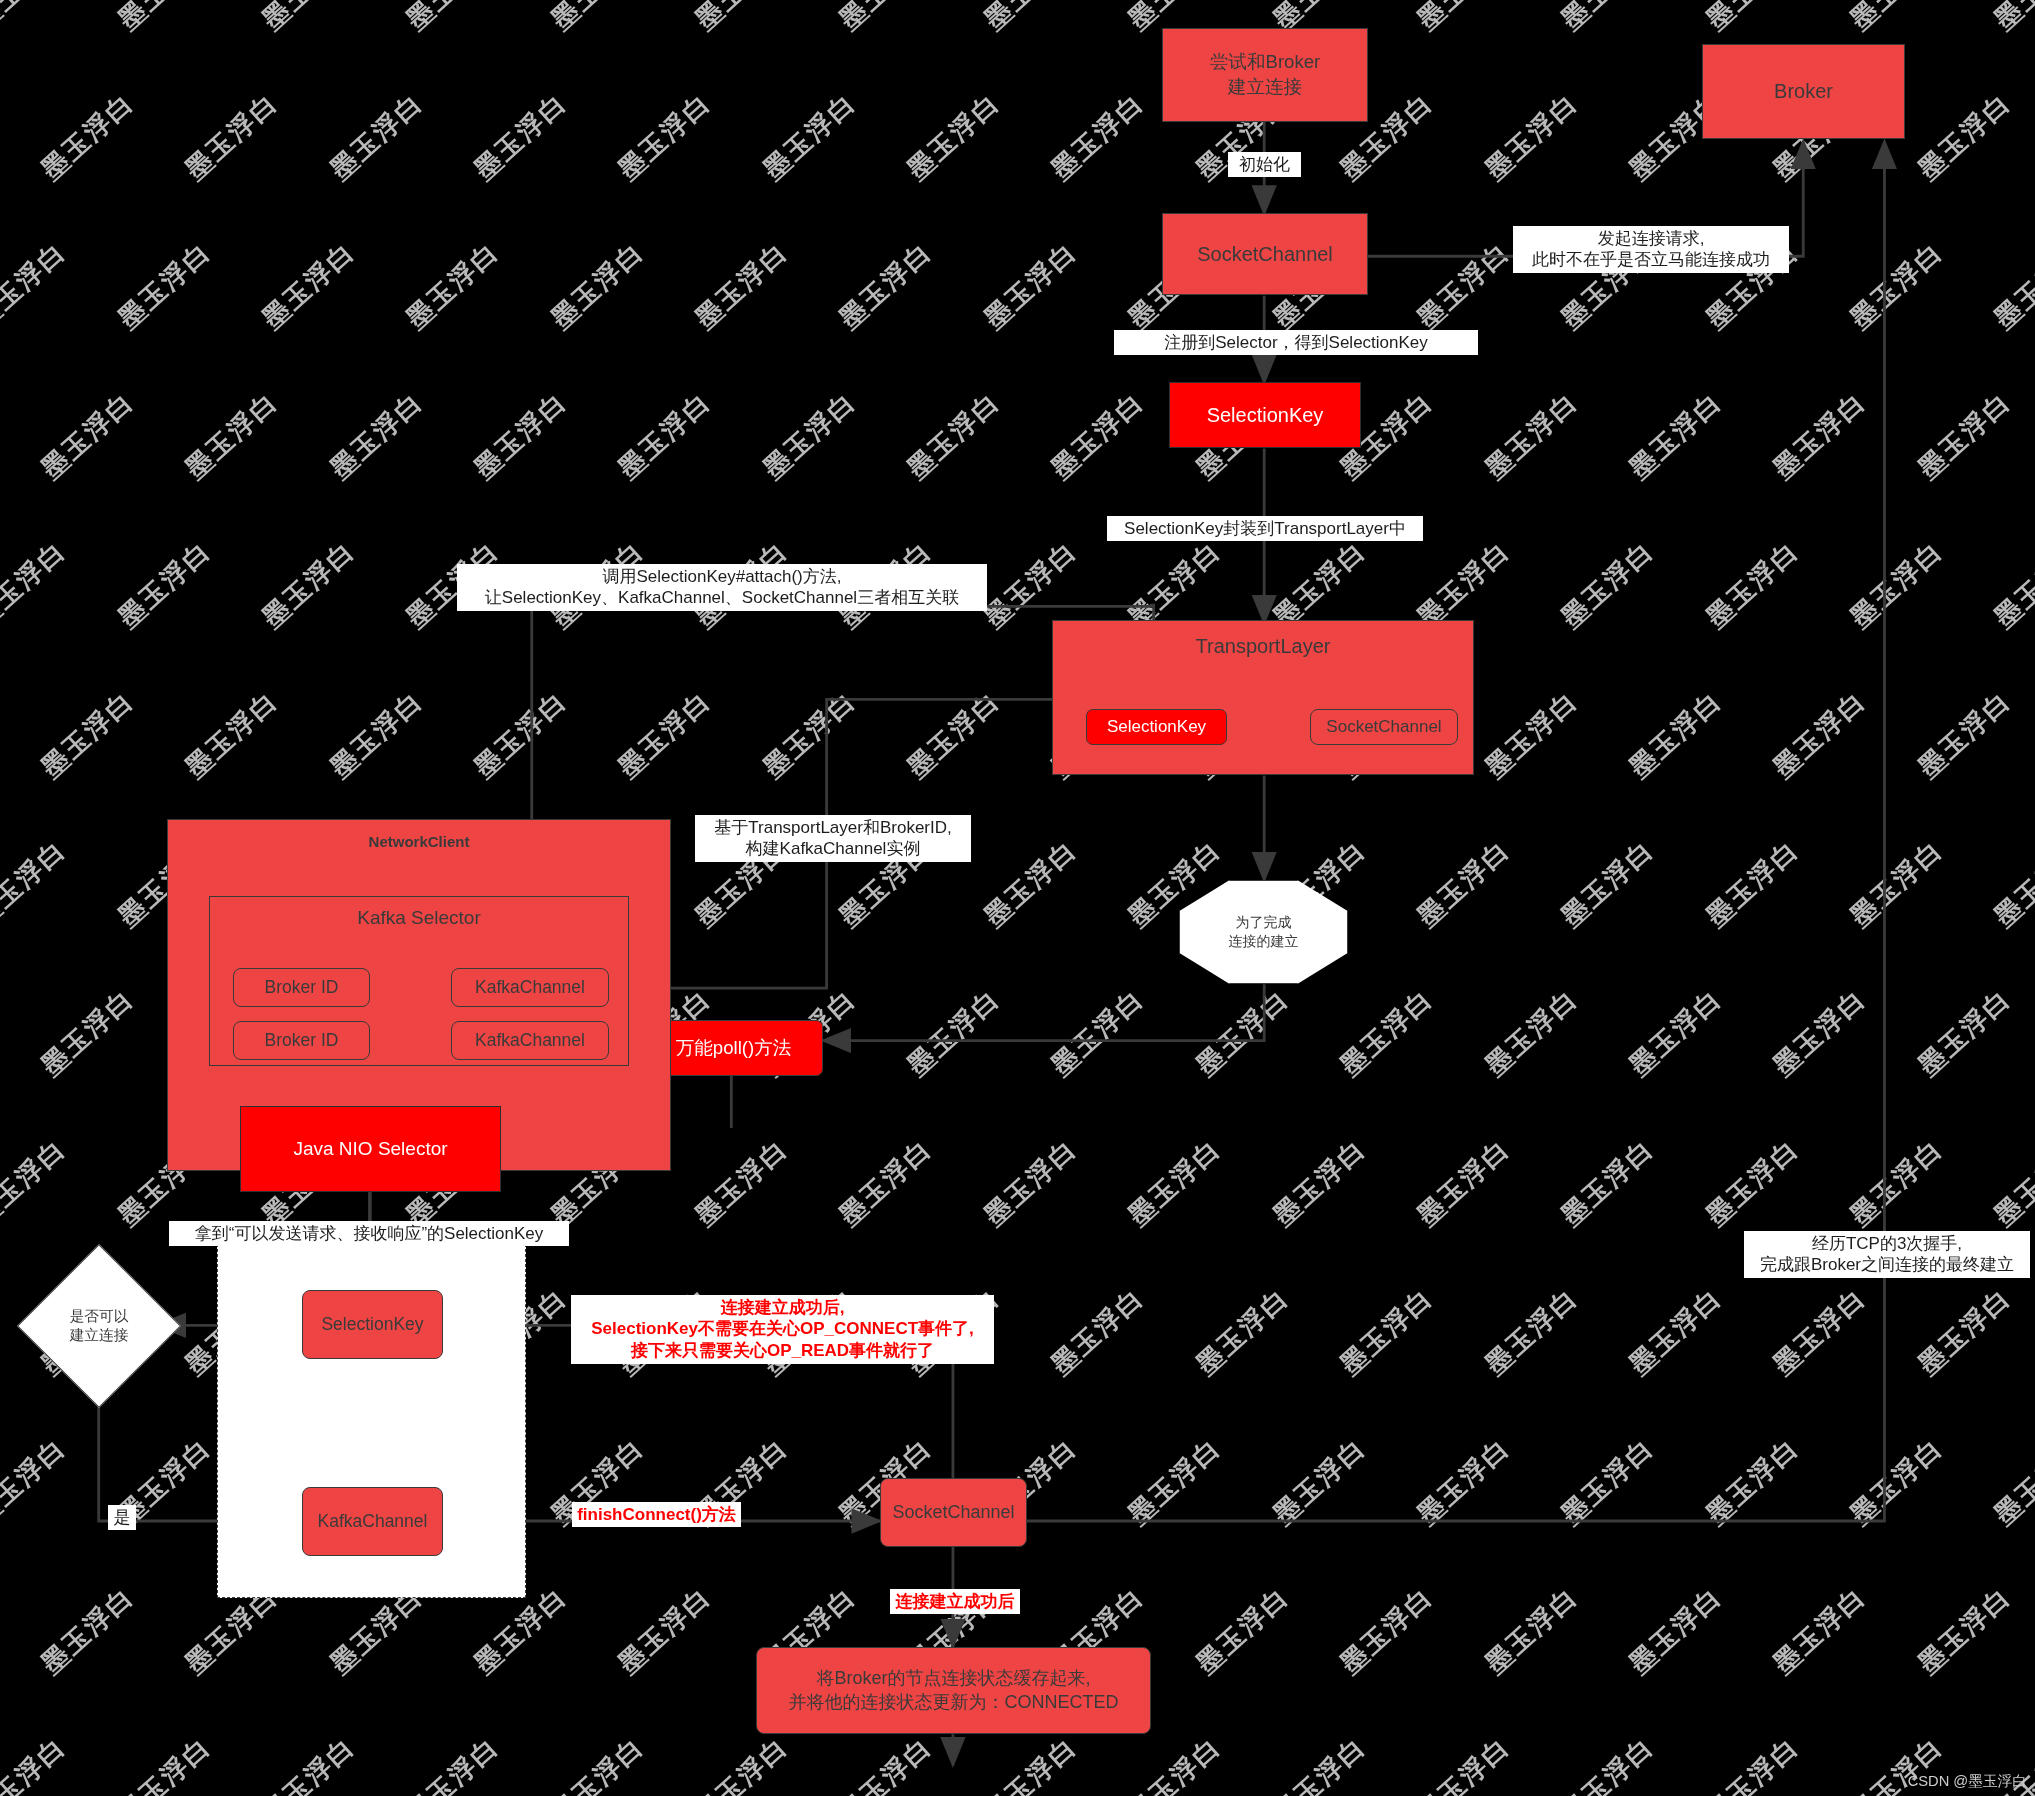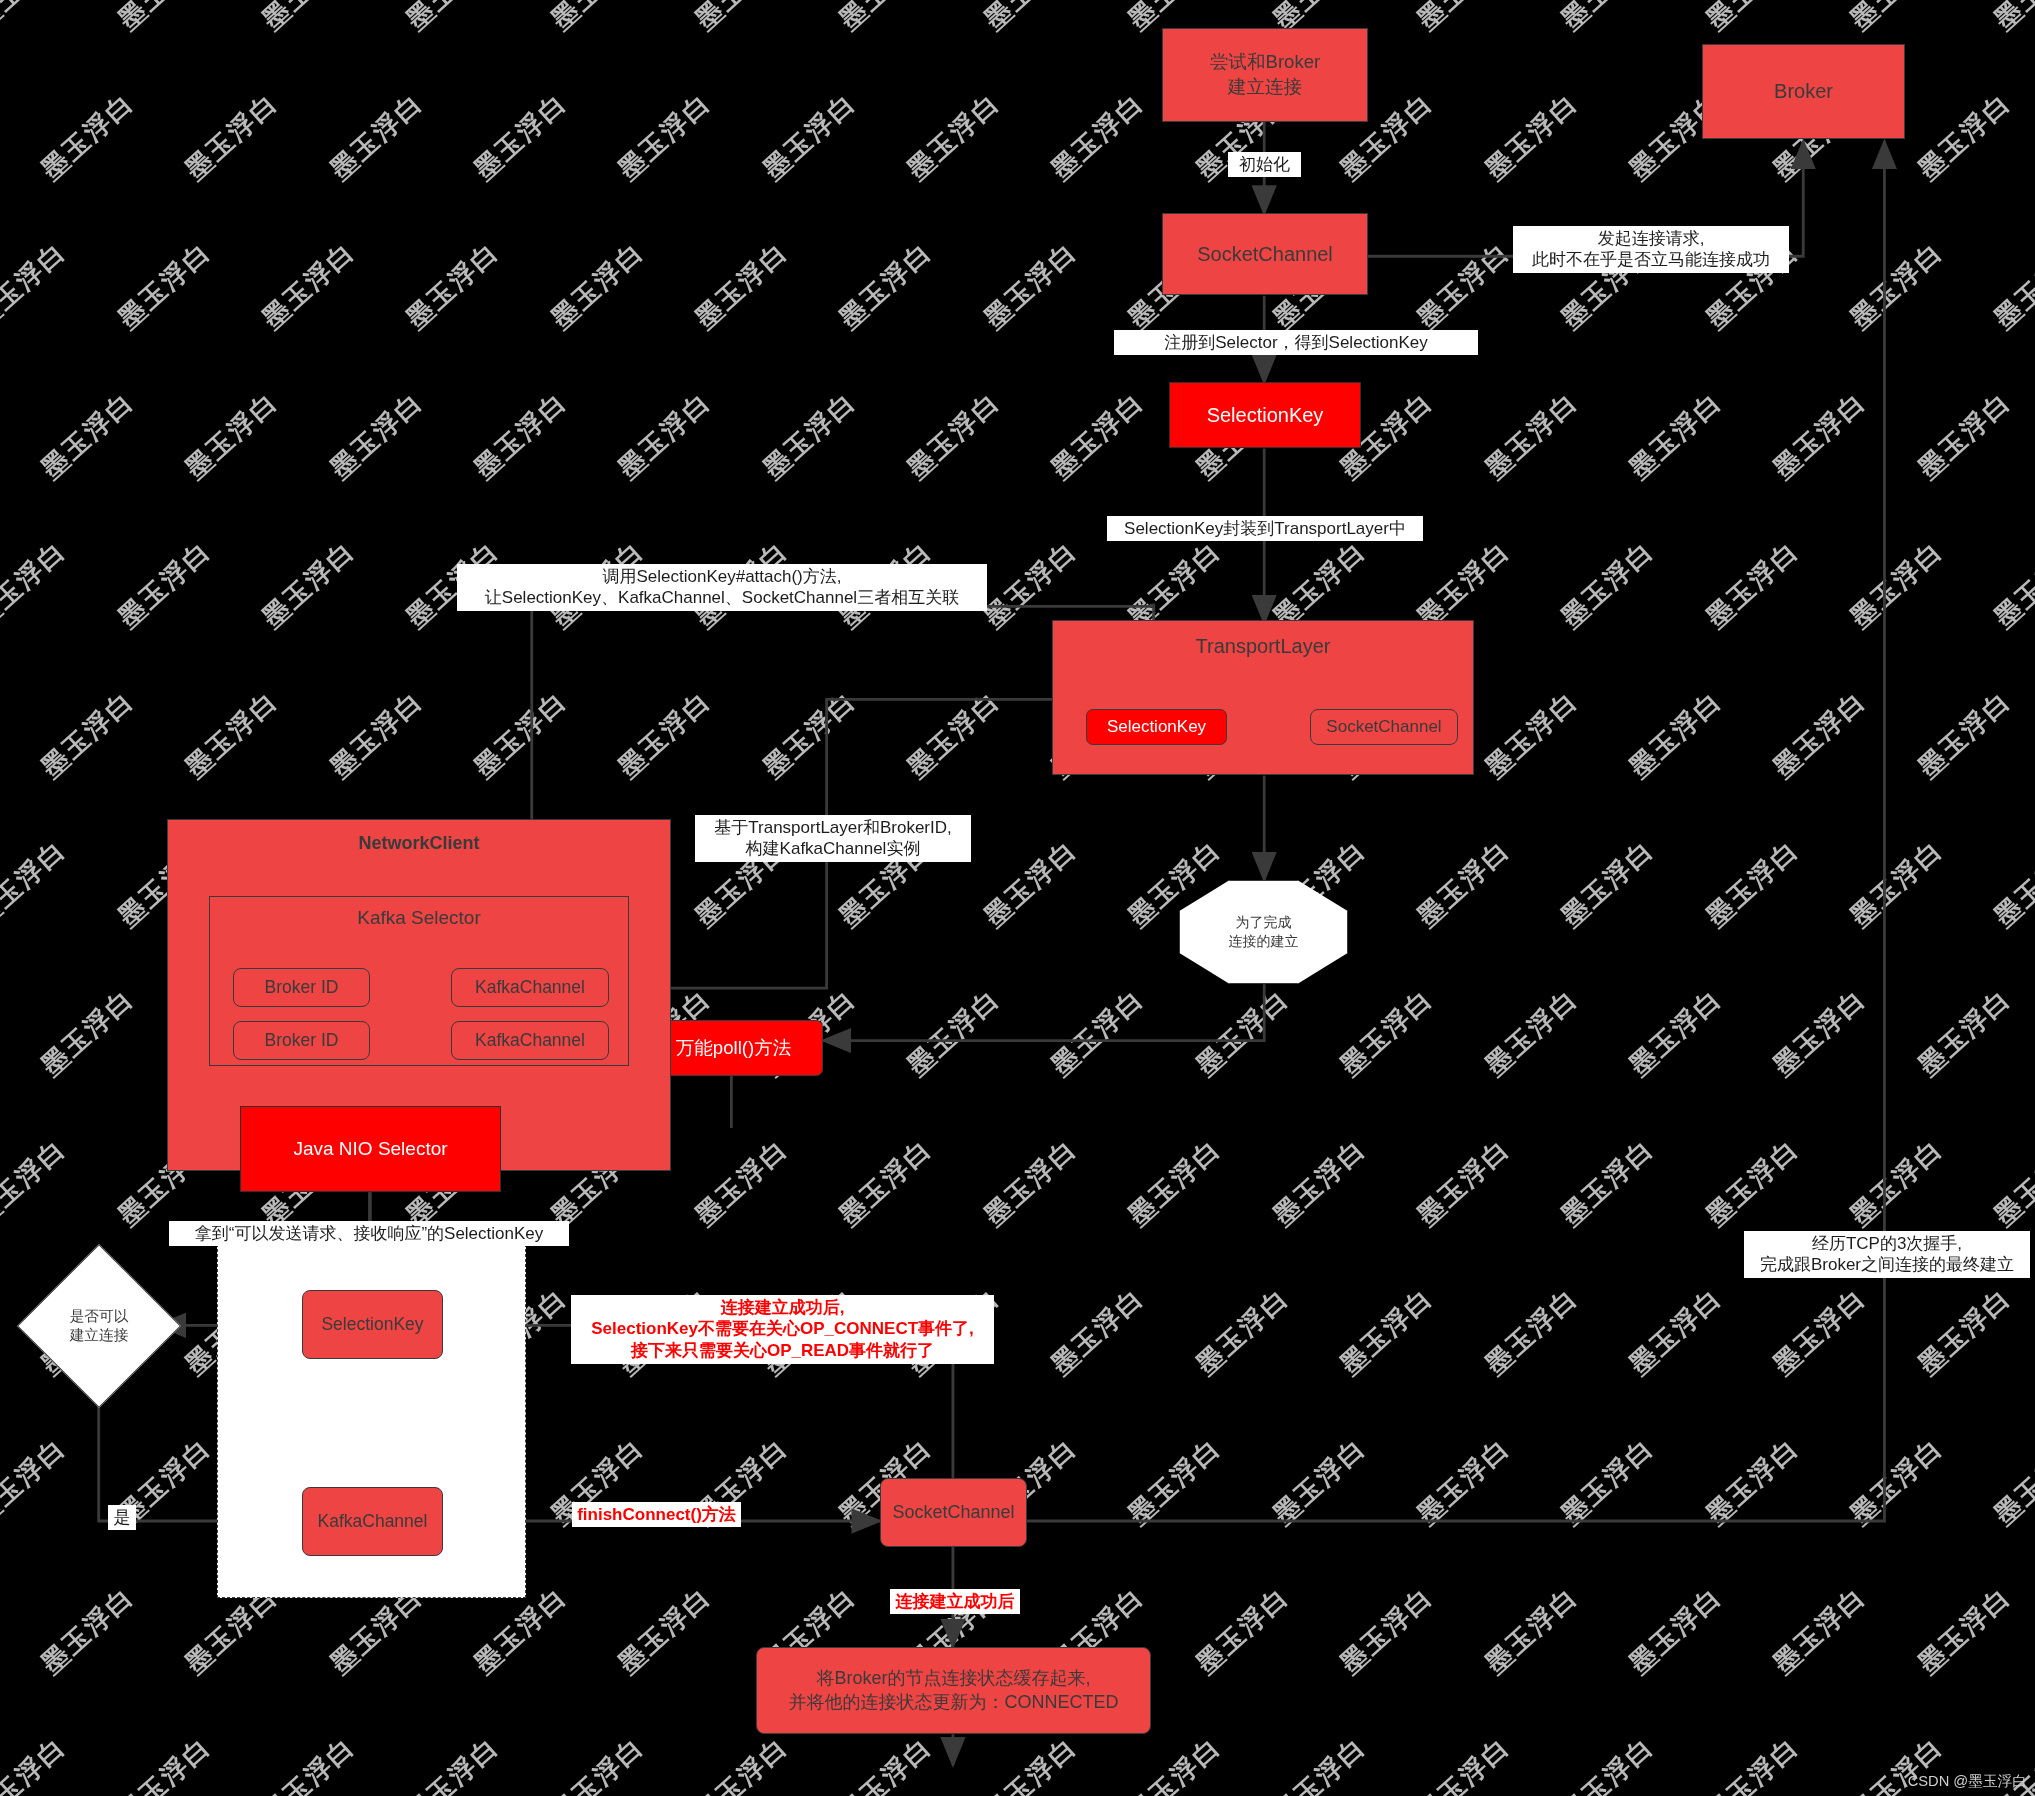--- a/index.html
+++ b/index.html
@@ -378,21 +378,21 @@
   </div>
   <div class="node redsm" style="left:1086px;top:709px;width:141px;height:36px;font-size:17px;">SelectionKey</div>
   <div class="node rounded" style="left:1310px;top:709px;width:148px;height:36px;font-size:17px;">SocketChannel</div>
 
   <div class="octa" style="left:1179px;top:880px;width:169px;height:104px;font-size:14px;">为了完成
 连接的建立</div>
 
   <div class="node redsm" style="left:644px;top:1020px;width:179px;height:56px;font-size:18.6px;">万能poll()方法</div>
 
   <div class="node container" style="left:167px;top:819px;width:504px;height:352px;">
-    <div class="ttl bold" style="font-size:18px;">NetworkClient</div>
+    <div class="ttl bold" style="font-size:15px;">NetworkClient</div>
   </div>
 
   <div class="node container" style="left:209px;top:896px;width:420px;height:170px;">
     <div class="ttl" style="font-size:19px;margin-top:8px;">Kafka Selector</div>
   </div>
 
   <div class="node rounded" style="left:233px;top:968px;width:137px;height:39px;font-size:17.5px;">Broker ID</div>
   <div class="node rounded" style="left:233px;top:1021px;width:137px;height:39px;font-size:17.5px;">Broker ID</div>
   <div class="node rounded" style="left:451px;top:968px;width:158px;height:39px;font-size:17.5px;">KafkaChannel</div>
   <div class="node rounded" style="left:451px;top:1021px;width:158px;height:39px;font-size:17.5px;">KafkaChannel</div>

